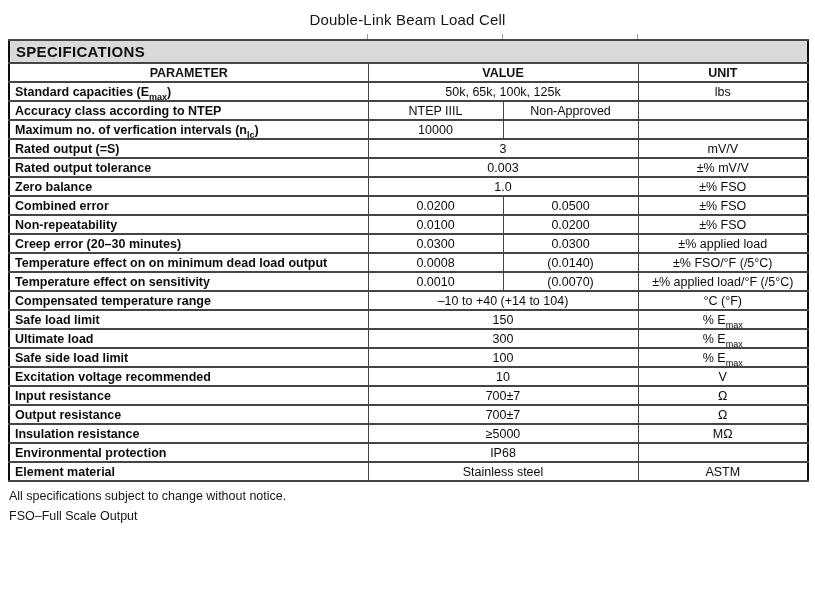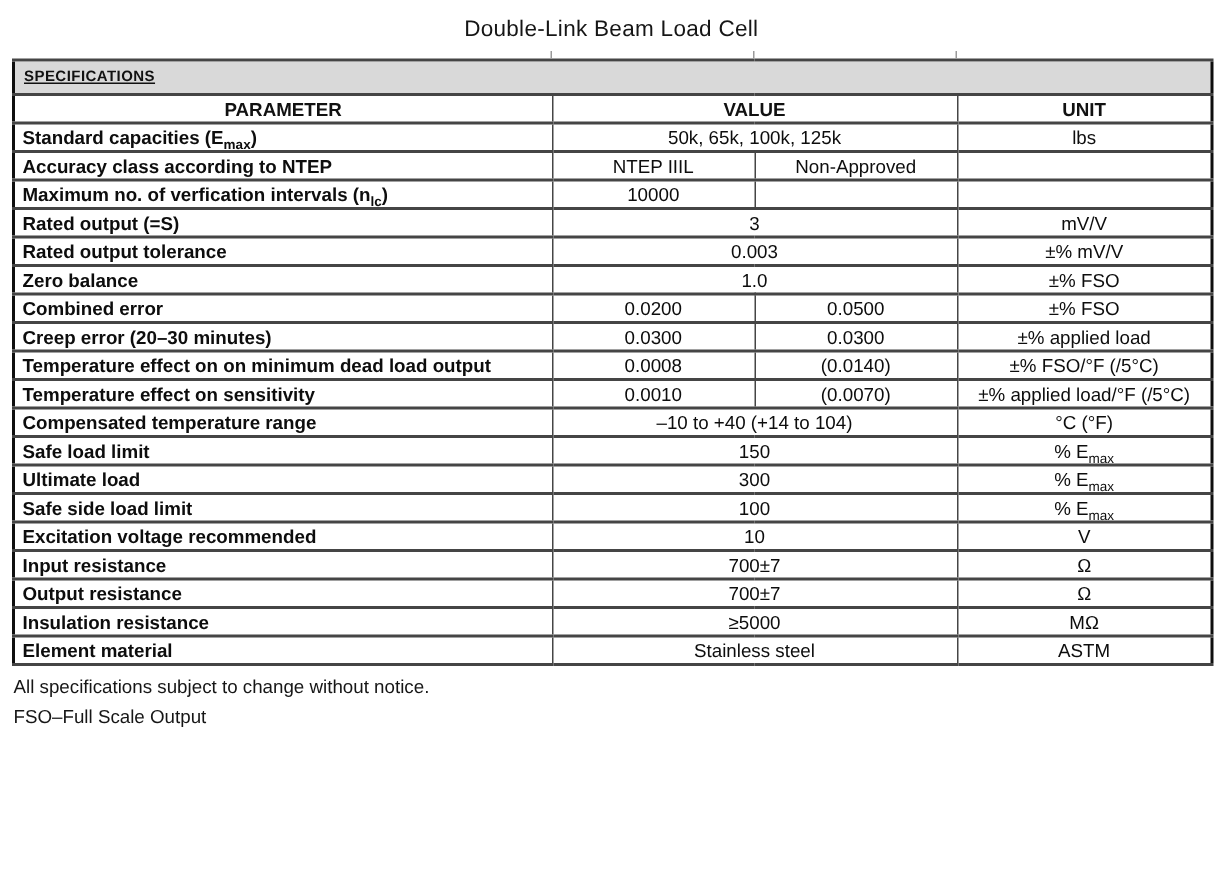--- a/index.html
+++ b/index.html
@@ -35,27 +35,26 @@
   .spec th, .spec td {
     border-style: solid;
     border-color: #454545;
     border-width: 2px 1px;
     overflow: hidden;
     white-space: nowrap;
   }
   .spec tr.sec-row th {
     background: #d9d9d9;
     text-align: left;
-    font-size: 10px;
+    font-size: 15px;
     font-weight: bold;
     height: 17px;
     padding: 2px 0 2px 6px;
     border-bottom-width: 2px;
     letter-spacing: 0.3px;
-    text-decoration: underline;
   }
   .spec tr.hdr-row th {
     font-size: 12.5px;
     font-weight: bold;
     text-align: center;
     height: 15px;
     padding: 1px 16px;
     border-bottom-width: 2px;
   }
   .spec td {
@@ -138,20 +137,26 @@
           <td colspan="2">1.0</td>
           <td>±% FSO</td>
         </tr>
         <tr>
           <td class="p">Combined error</td>
           <td>0.0200</td>
           <td>0.0500</td>
           <td>±% FSO</td>
         </tr>
         <tr>
+          <td class="p">Non-repeatability</td>
+          <td>0.0100</td>
+          <td>0.0200</td>
+          <td>±% FSO</td>
+        </tr>
+        <tr>
           <td class="p">Creep error (20–30 minutes)</td>
           <td>0.0300</td>
           <td>0.0300</td>
           <td>±% applied load</td>
         </tr>
         <tr>
           <td class="p">Temperature effect on on minimum dead load output</td>
           <td>0.0008</td>
           <td>(0.0140)</td>
           <td>±% FSO/°F (/5°C)</td>
@@ -196,20 +201,25 @@
           <td class="p">Output resistance</td>
           <td colspan="2">700±7</td>
           <td>Ω</td>
         </tr>
         <tr>
           <td class="p">Insulation resistance</td>
           <td colspan="2">≥5000</td>
           <td>MΩ</td>
         </tr>
         <tr>
+          <td class="p">Environmental protection</td>
+          <td colspan="2">IP68</td>
+          <td></td>
+        </tr>
+        <tr>
           <td class="p">Element material</td>
           <td colspan="2">Stainless steel</td>
           <td>ASTM</td>
         </tr>
       </tbody>
   </table>
 
   <div class="footnotes">
     <div class="footnote">All specifications subject to change without notice.</div>
     <div class="footnote">FSO–Full Scale Output</div>

